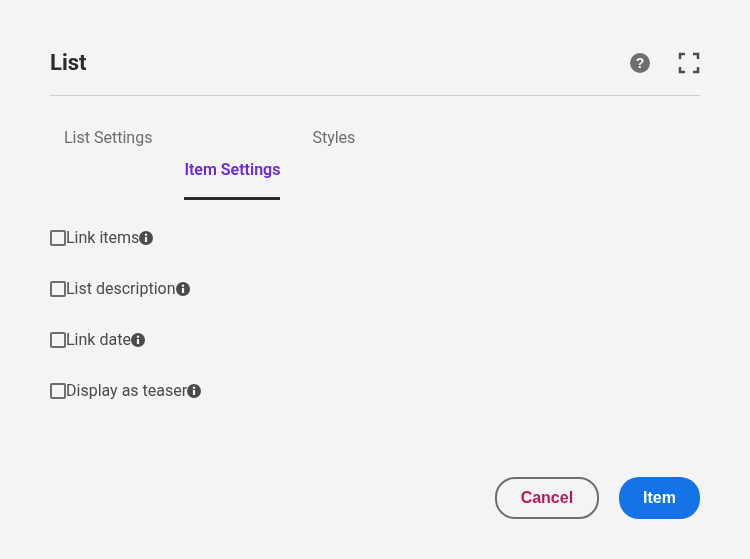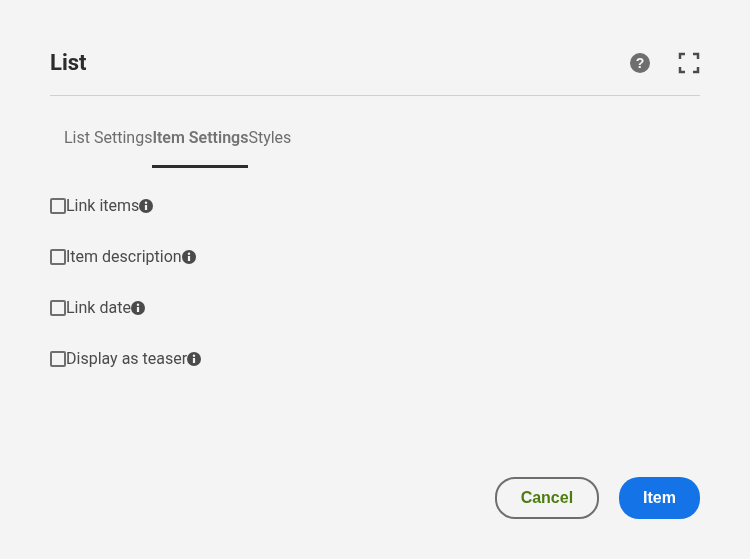--- a/index.html
+++ b/index.html
@@ -50,34 +50,36 @@
     .icon-fullscreen {
       width: 22px;
       height: 22px;
       cursor: pointer;
       display: flex;
       align-items: center;
       justify-content: center;
     }
     .tabs {
       display: flex;
+      gap: 32px;
       margin-top: 32px;
       padding-left: 14px;
     }
     .tab {
       padding-bottom: 18px;
       font-size: 16px;
       color: #6e6e6e;
       cursor: pointer;
       border-bottom: 3px solid transparent;
     }
     .tab.active {
-      color: #737373;
+      color: #6d28d9;
       font-weight: 600;
       border-bottom: 3px solid #2c2c2c;
+      margin-top: 32px;
     }
     .content {
       flex: 1;
       padding-top: 28px;
     }
     .checkbox-row {
       display: flex;
       align-items: center;
       gap: 0;
       margin-bottom: 32px;
@@ -113,21 +115,21 @@
       padding: 10px 24px;
       border-radius: 20px;
       font-size: 16px;
       font-weight: 600;
       cursor: pointer;
       border: none;
     }
     .btn-cancel {
       background: transparent;
       border: 2px solid #6e6e6e;
-      color: #4d7c0f;
+      color: #be185d;
     }
     .btn-done {
       background: #1473e6;
       color: #fff;
     }
   </style>
 </head>
 <body>
 
 <div class="dialog">
@@ -165,21 +167,21 @@
         <svg viewBox="0 0 14 14" width="14" height="14" fill="#4b4b4b">
           <circle cx="7" cy="7" r="7"></circle>
           <circle cx="7" cy="3.8" r="1.2" fill="#f4f4f4"></circle>
           <rect x="5.9" y="6" width="2.2" height="5" fill="#f4f4f4"></rect>
         </svg>
       </div>
     </div>
 
     <div class="checkbox-row">
       <div class="checkbox"></div>
-      <span class="checkbox-label">Item description</span>
+      <span class="checkbox-label">List description</span>
       <div class="info-icon">
         <svg viewBox="0 0 14 14" width="14" height="14" fill="#4b4b4b">
           <circle cx="7" cy="7" r="7"></circle>
           <circle cx="7" cy="3.8" r="1.2" fill="#f4f4f4"></circle>
           <rect x="5.9" y="6" width="2.2" height="5" fill="#f4f4f4"></rect>
         </svg>
       </div>
     </div>
 
     <div class="checkbox-row">

